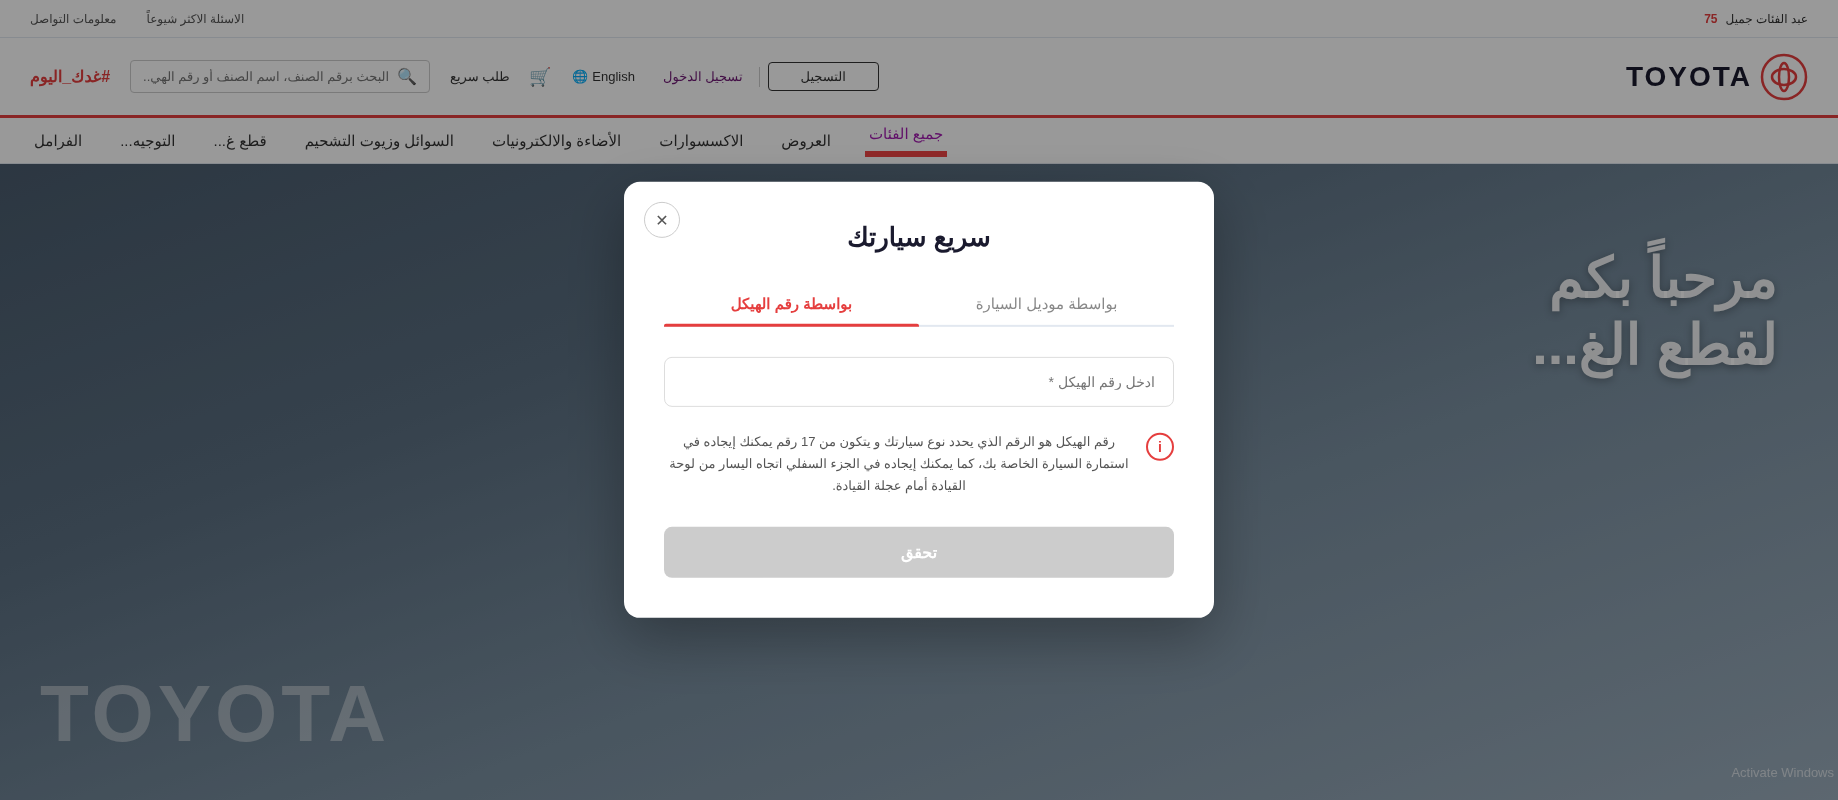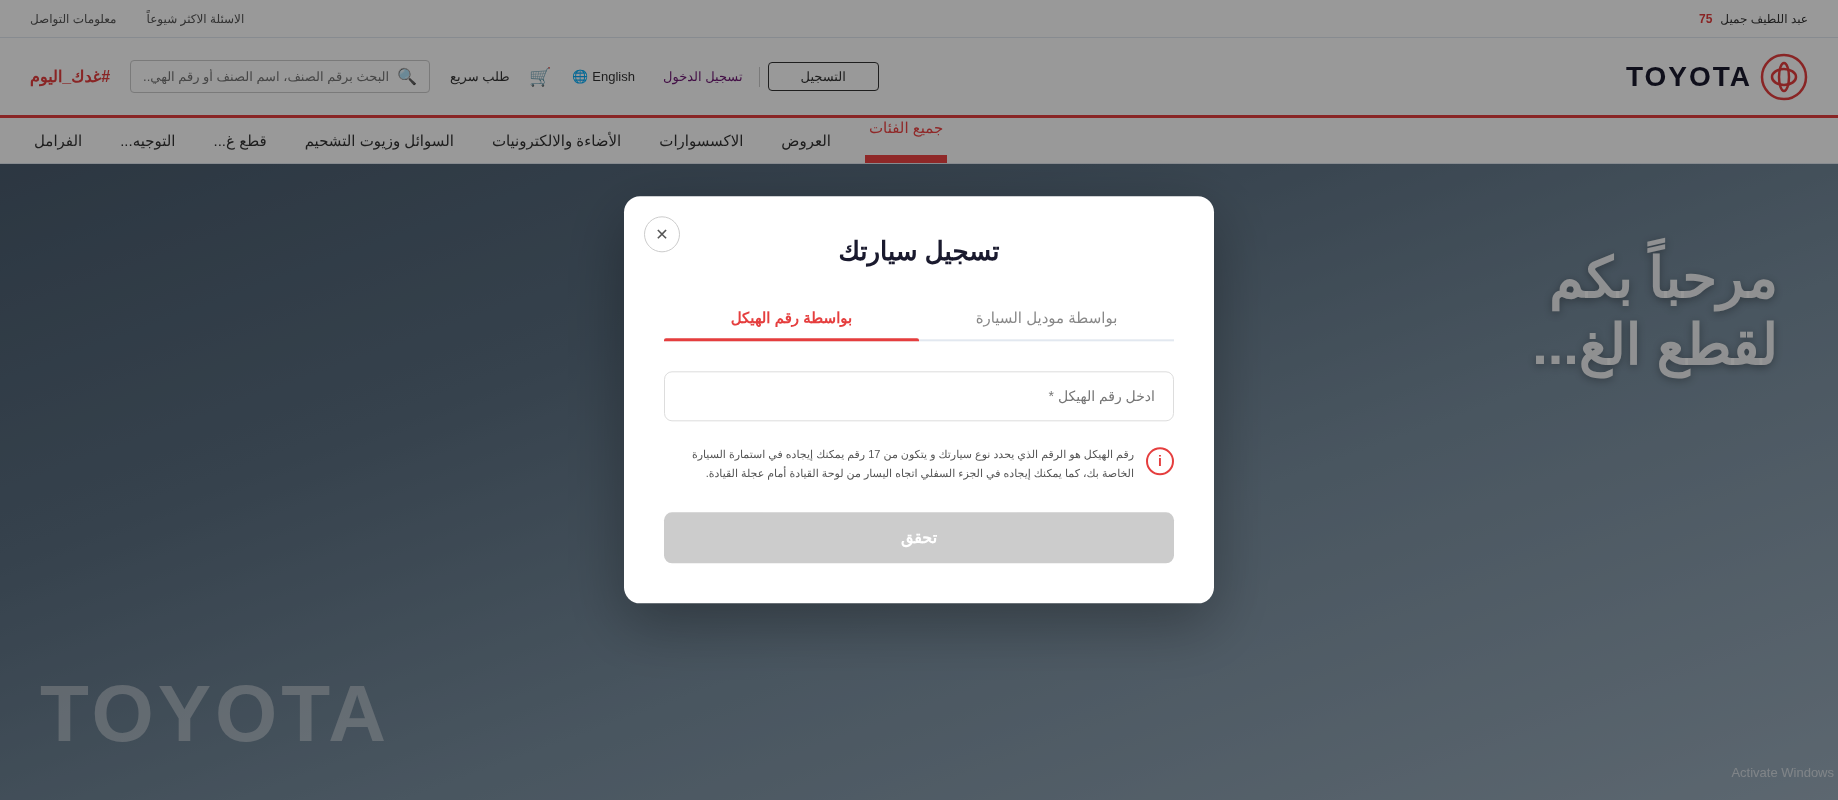--- a/index.html
+++ b/index.html
@@ -200,23 +200,23 @@
 
     .nav-item {
       font-size: 15px;
       color: #333;
       cursor: pointer;
       padding: 0 4px;
       white-space: nowrap;
     }
 
     .nav-item.active {
-      color: #ef4444;
-      border-bottom: 8px solid #ef4444;
-      padding-bottom: 18px;
+      color: #a21caf;
+      border-bottom: 6px solid #ef4444;
+      padding-bottom: 8px;
     }
 
     
     .hero {
       position: absolute;
       top: 164px;
       left: 0;
       right: 0;
       bottom: 0;
       z-index: 1;
@@ -373,24 +373,24 @@
       align-items: center;
       justify-content: center;
       color: #e53e3e;
       font-weight: 700;
       font-size: 14px;
       flex-shrink: 0;
       margin-top: 2px;
     }
 
     .info-text {
-      font-size: 11px;
+      font-size: 13px;
       color: #555;
       line-height: 1.7;
-      text-align: right;
+      text-align: center;
       direction: rtl;
     }
 
     .submit-btn {
       width: 100%;
       padding: 16px;
       background: #ccc;
       border: none;
       border-radius: 8px;
       font-size: 16px;
@@ -410,21 +410,21 @@
       z-index: 50;
     }
   </style>
 </head>
 <body>
 
 <div class="bg-overlay"></div>
 
 <div class="top-bar">
   <div class="top-bar-left">
-    <span>عبد اللطيف جميل</span>
+    <span>عبد الفئات جميل</span>
     <span style="color:#e53e3e;font-weight:bold;">75</span>
   </div>
   <div class="top-bar-right">
     <span style="cursor:pointer;">الاسئلة الاكثر شيوعاً</span>
     <span style="cursor:pointer;">معلومات التواصل</span>
   </div>
 </div>
 
 <div class="header">
   <div class="header-right">
@@ -488,21 +488,21 @@
   <span>Activate Windows</span>
 </div>
 
 <div class="overlay"></div>
 
 <div class="modal">
   <button class="modal-close">
     <span>✕</span>
   </button>
 
-  <div class="modal-title">تسجيل سيارتك</div>
+  <div class="modal-title">سريع سيارتك</div>
 
   <div class="modal-tabs">
     <button class="modal-tab">بواسطة موديل السيارة</button>
     <button class="modal-tab active">بواسطة رقم الهيكل</button>
   </div>
 
   <div class="vin-input-wrapper">
     <input class="vin-input" type="text" placeholder="ادخل رقم الهيكل *" style="">
   </div>
 

